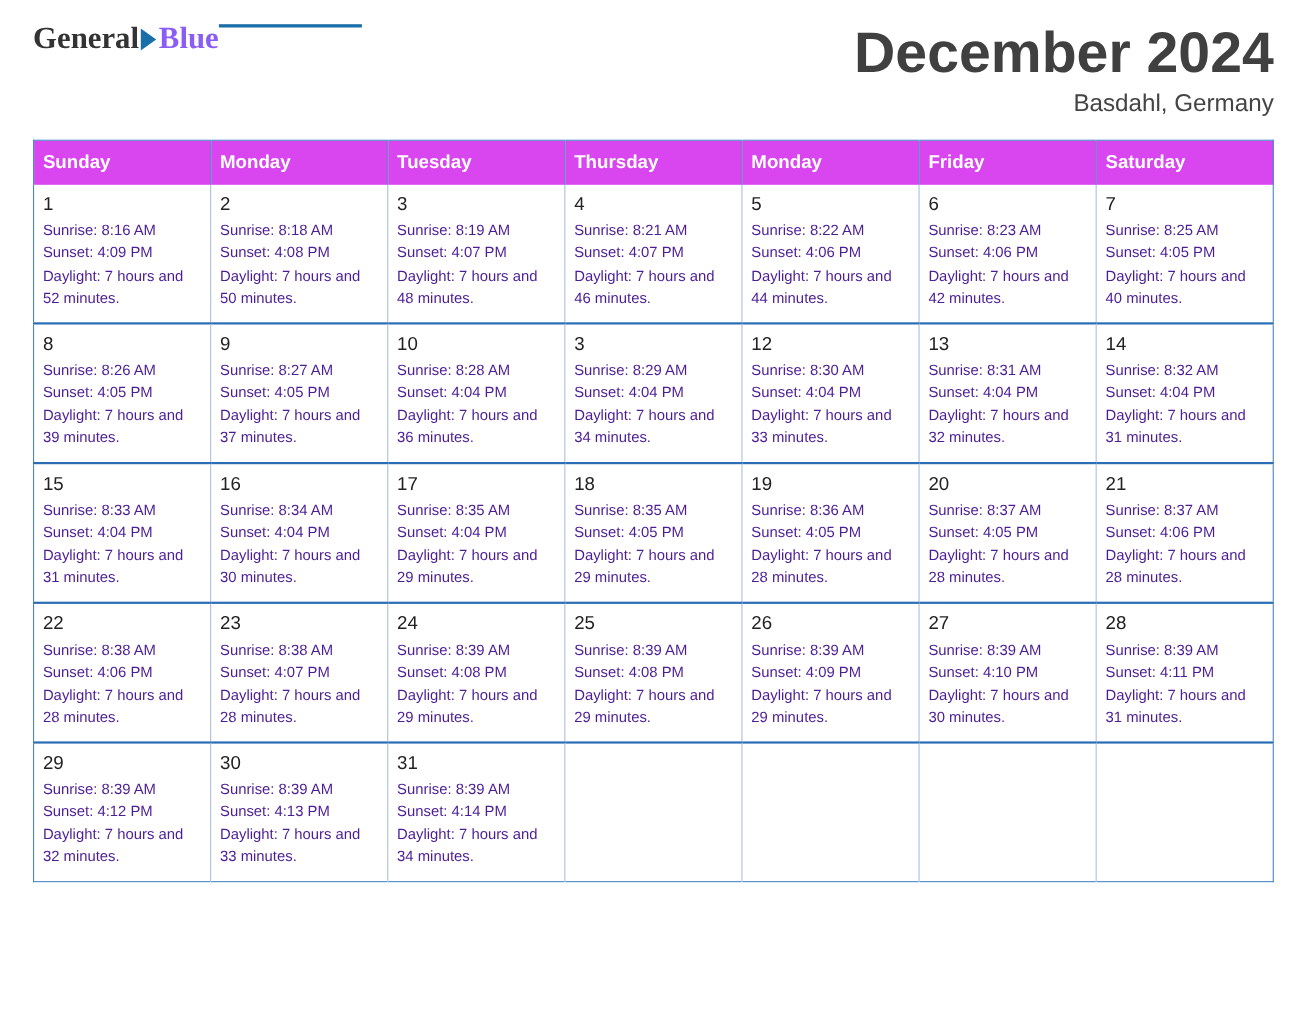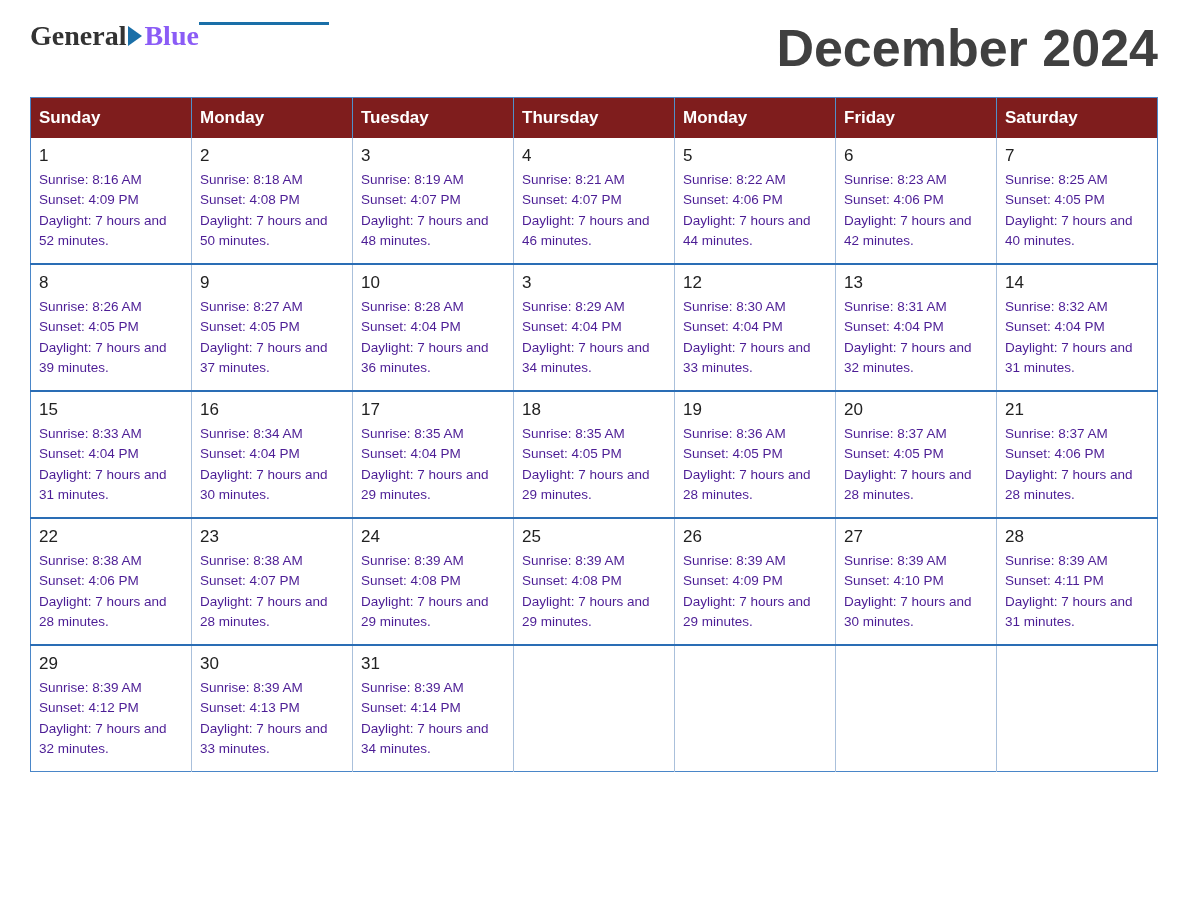--- a/index.html
+++ b/index.html
@@ -59,21 +59,21 @@
       font-size: 22px;
       color: #444;
       margin-top: 4px;
     }
     .calendar-table {
       width: 100%;
       border-collapse: collapse;
       border: 1px solid #4a86c8;
     }
     .calendar-table th {
-      background: #7f1d1d;
+      background: #d946ef;
       color: #fff;
       padding: 10px 8px;
       font-size: 17px;
       font-weight: bold;
       text-align: left;
       border-right: 1px solid #5090c8;
     }
     .calendar-table th:last-child { border-right: none; }
     .calendar-table td {
       vertical-align: top;
@@ -108,20 +108,21 @@
   <div class="logo">
     <div class="logo-text">
       <span class="logo-general">General</span>
       <span class="logo-triangle"></span>
       <span class="logo-blue">Blue</span>
     </div>
     <div class="logo-line"></div>
   </div>
   <div class="title-block">
     <div class="month-title">December 2024</div>
+    <div class="location">Basdahl, Germany</div>
   </div>
 </div>
 
 <table class="calendar-table">
   <thead>
     <tr>
     <th>Sunday</th>
         <th>Monday</th>
         <th>Tuesday</th>
         <th>Thursday</th>

